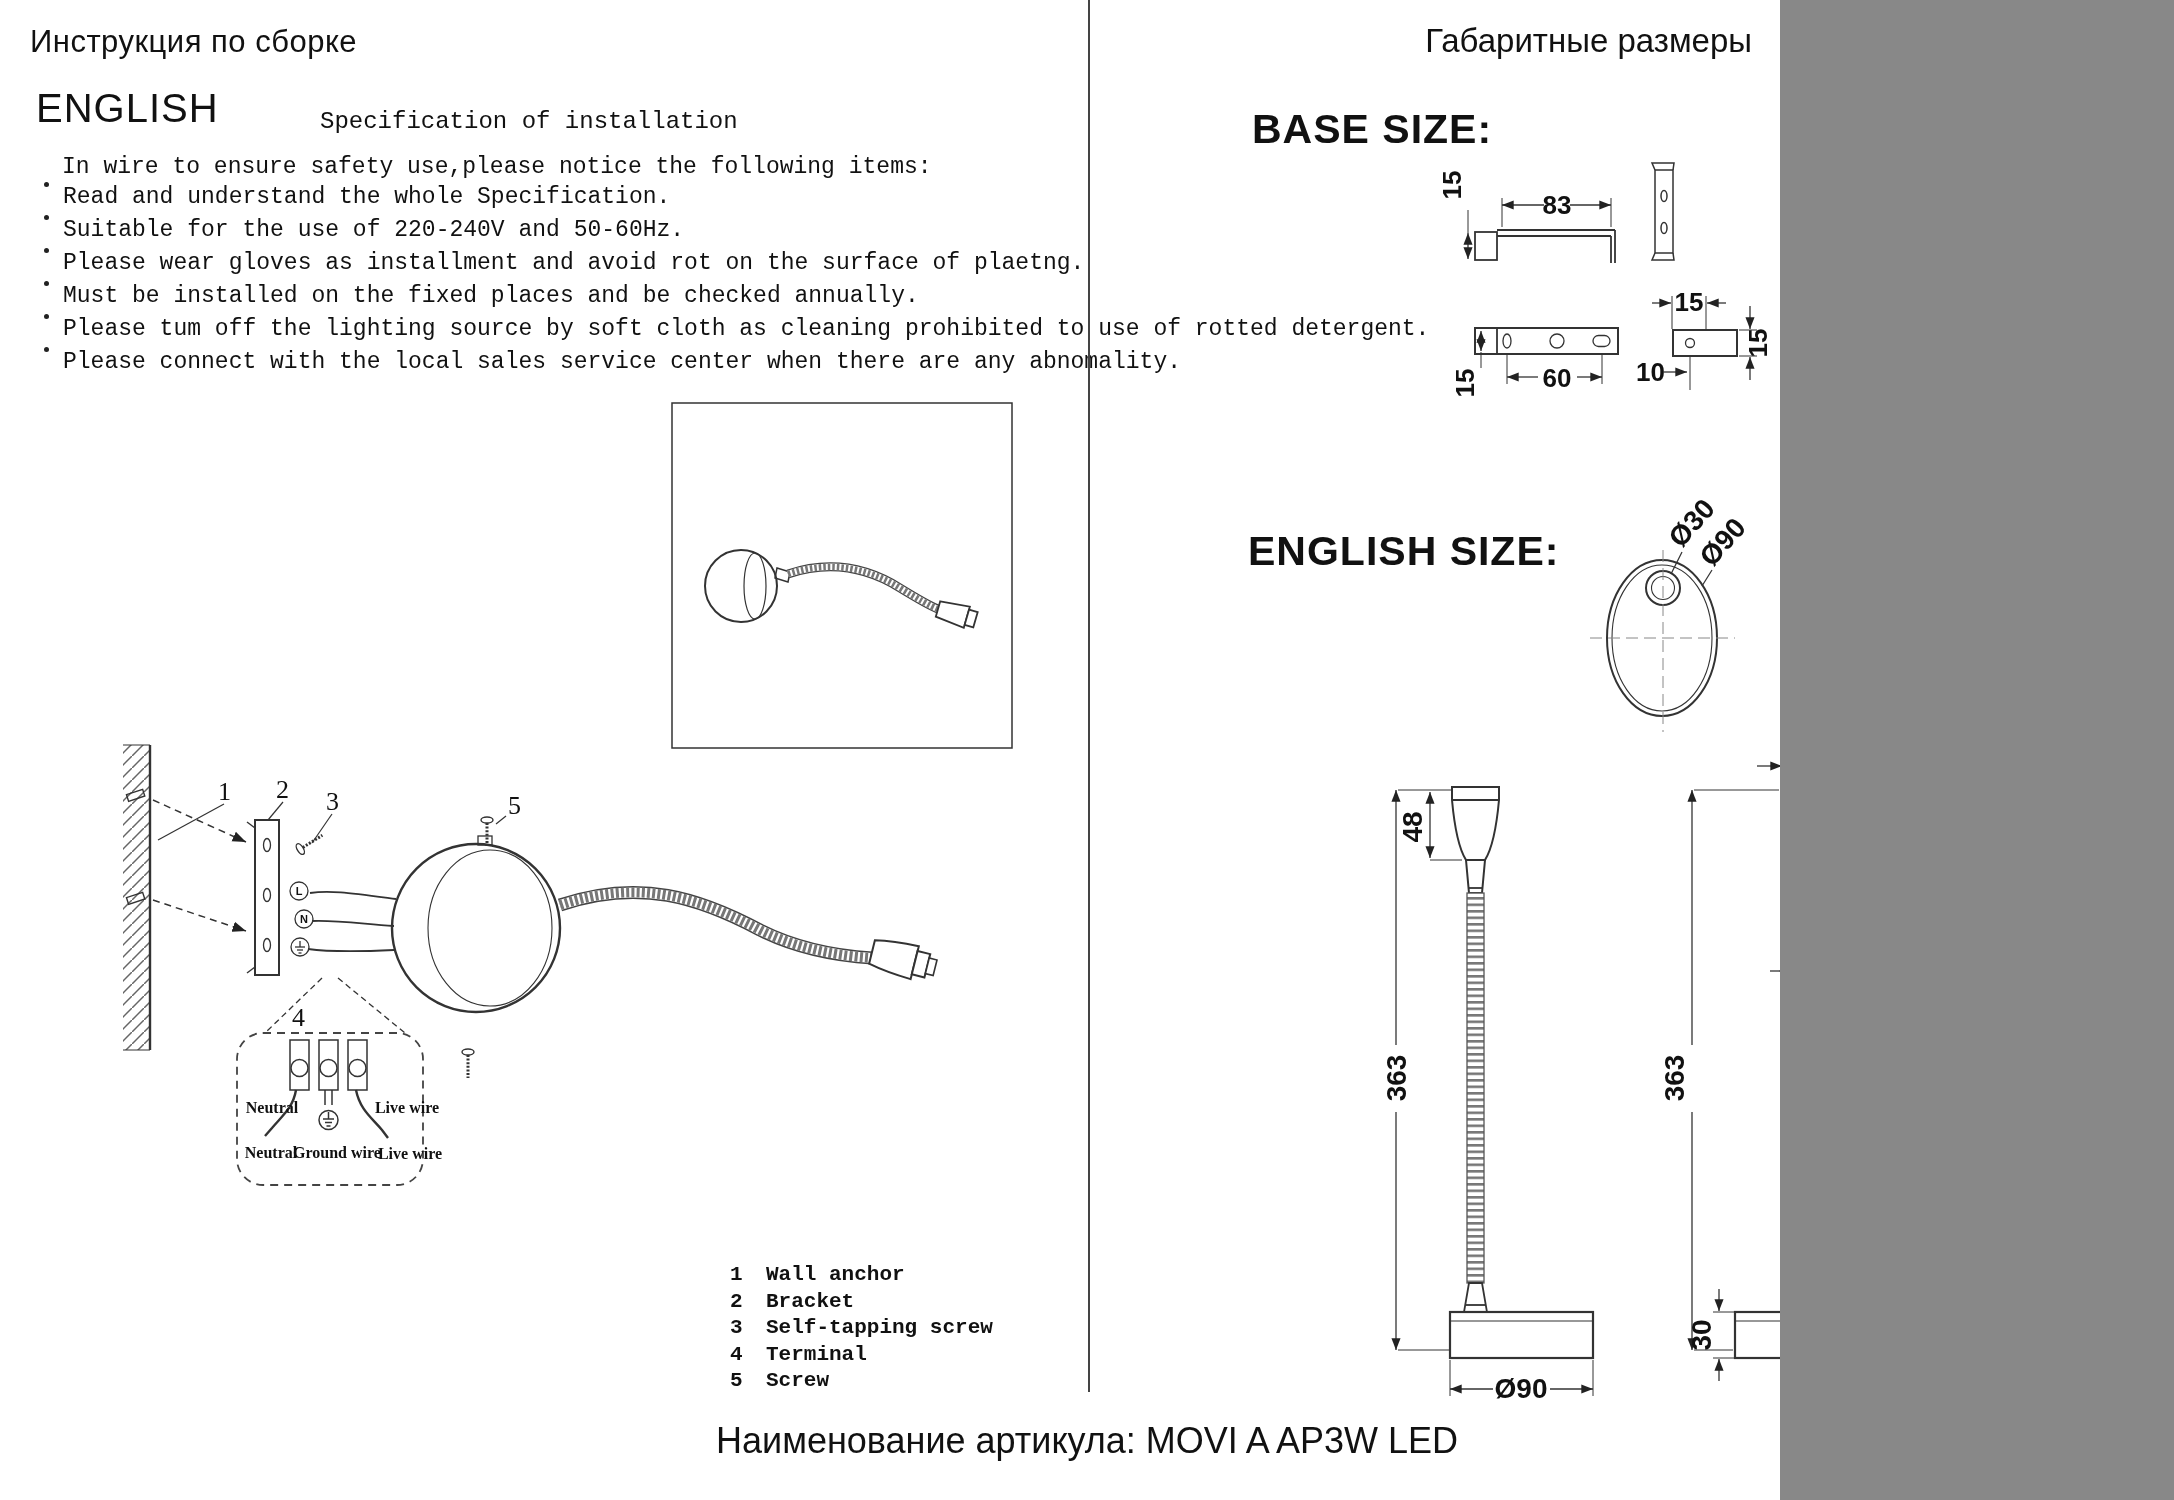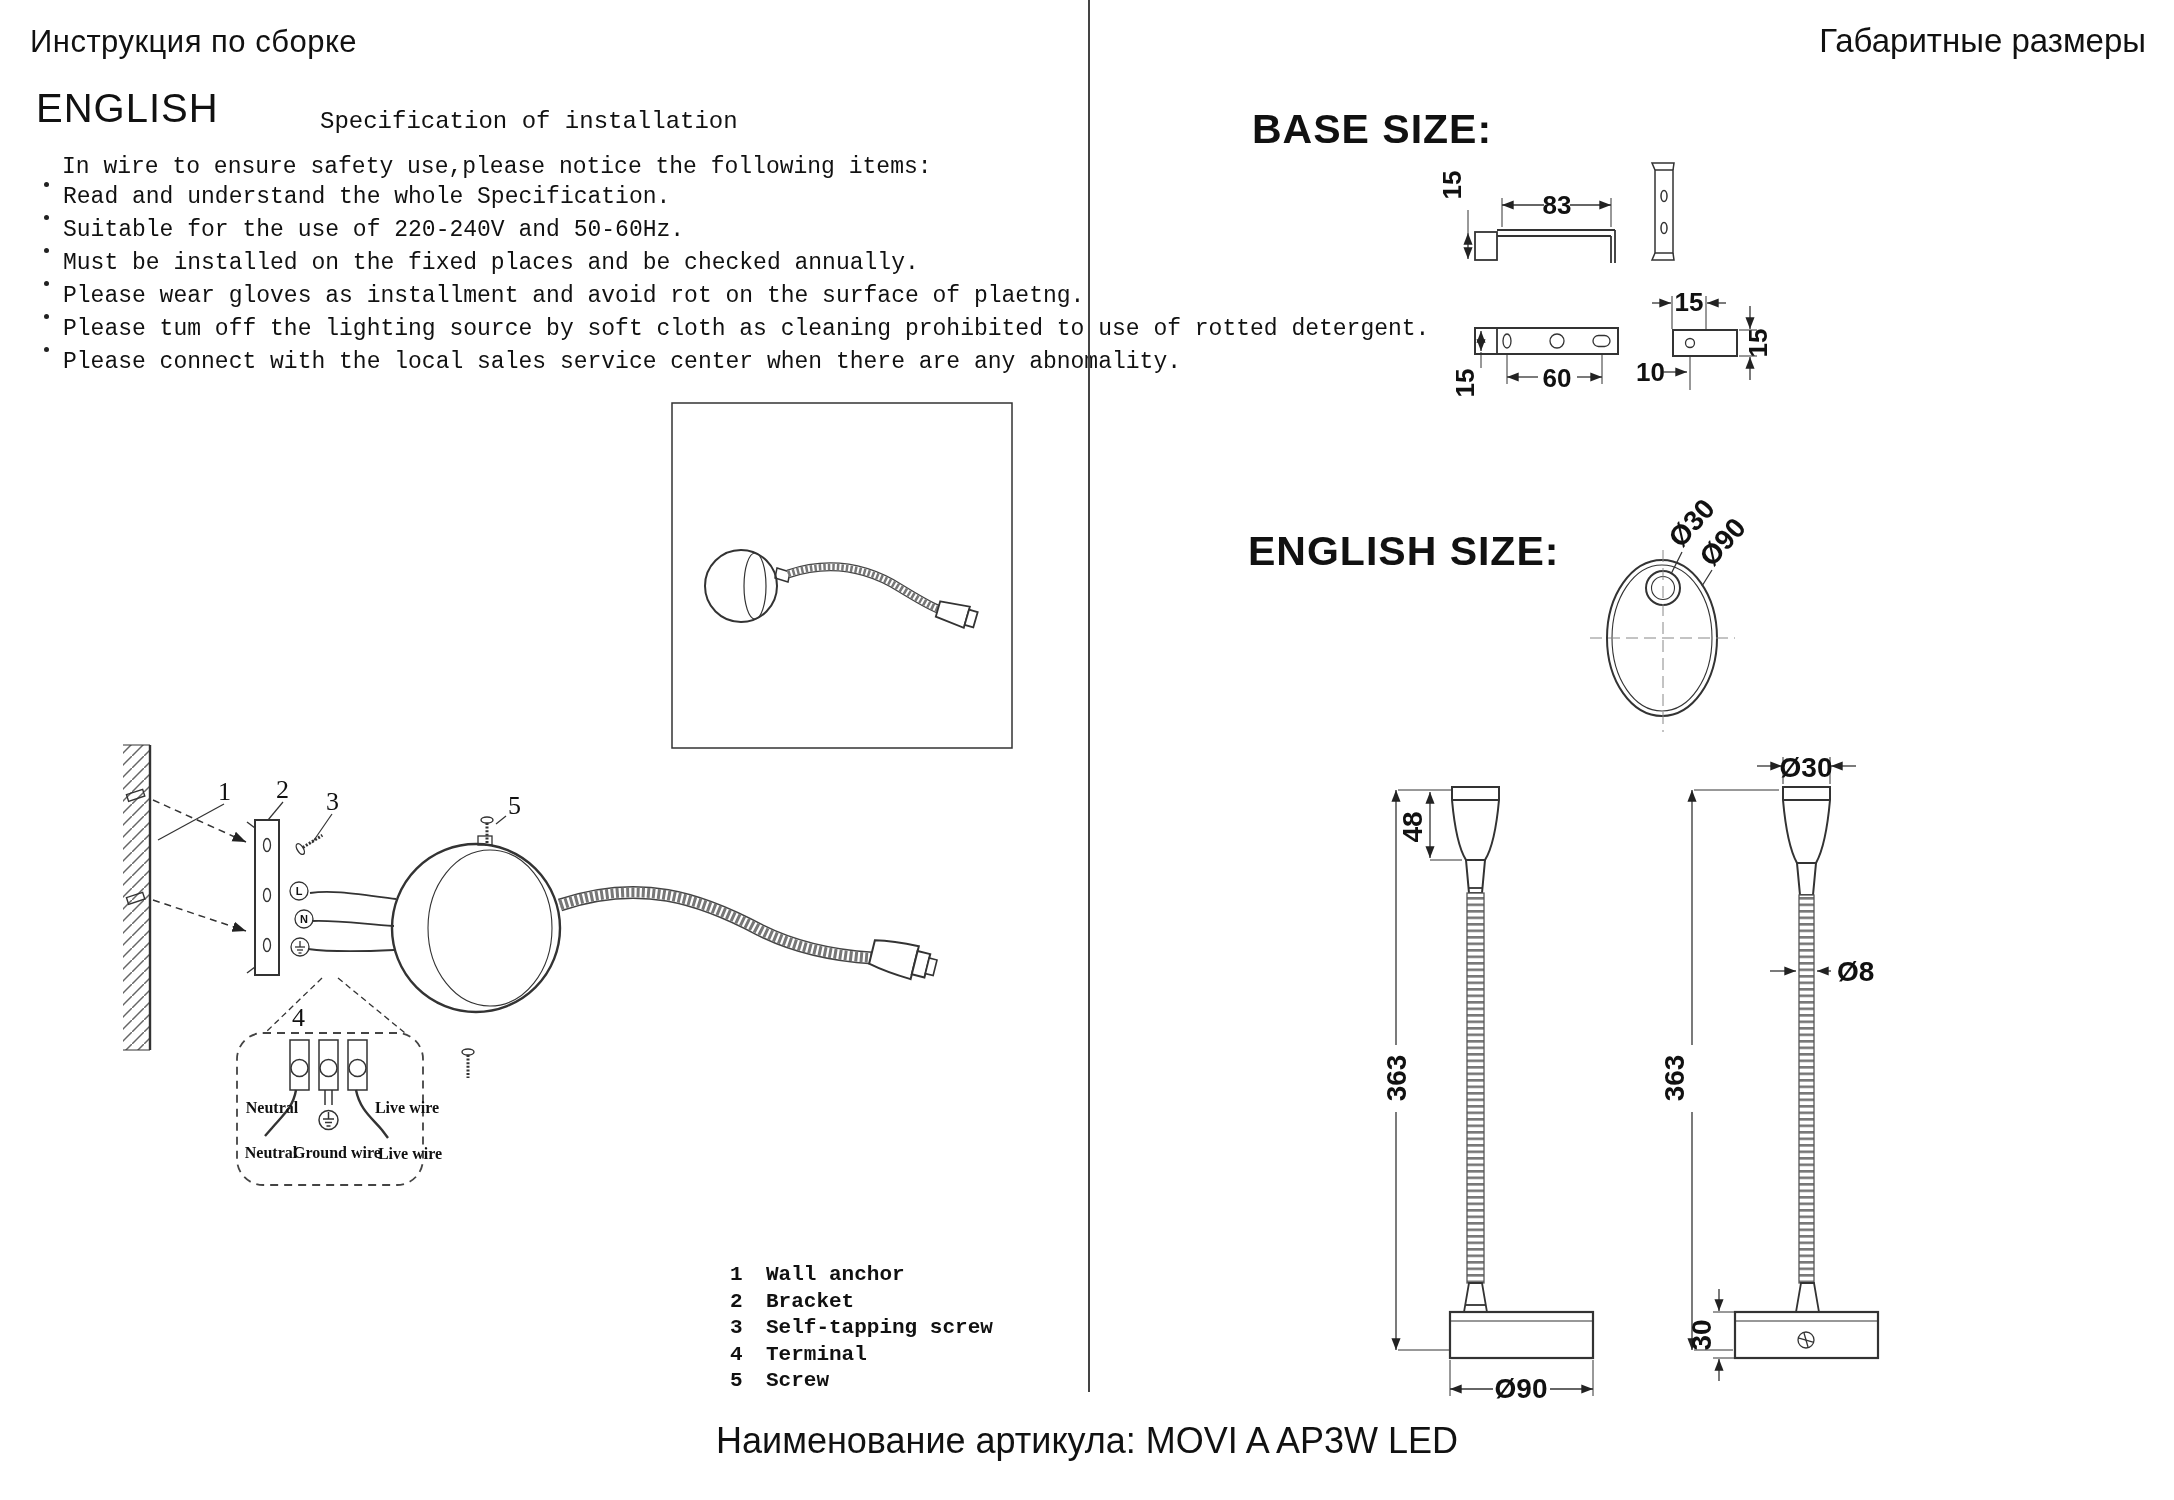--- a/index.html
+++ b/index.html
@@ -1,16 +1,16 @@
 <!DOCTYPE html>
 <html><head>
 <meta charset="utf-8">
 <style>
   html,body{margin:0;padding:0;background:#888;}
-  .page{position:relative;width:2174px;height:1500px;background:#fff;color:#111;overflow:hidden;
+  .page{position:relative;width:1780px;height:1500px;background:#fff;color:#111;overflow:hidden;
         font-family:"Liberation Sans",sans-serif;}
   .abs{position:absolute;}
   .ru-title{font-size:31px;letter-spacing:.5px;}
   .eng{font-size:40px;font-weight:400;letter-spacing:1px;}
   .serif{font-family:Liberation Mono, monospace;margin-top:16px;}
   .subhead{font-size:24px;}
   .intro{font-size:23px;}
   .bullets{width:1040px;}
   .bullet-row{display:flex;align-items:flex-start;height:33px;}
   .dot{width:5px;height:5px;border-radius:50%;background:#222;margin:14px 14px 0 0;flex:0 0 auto;}
@@ -44,25 +44,25 @@
     <div class="bullet-row">
         <span class="dot"></span>
         <span class="serif bullet-txt">Read and understand the whole Specification.</span>
       </div>
     <div class="bullet-row">
         <span class="dot"></span>
         <span class="serif bullet-txt">Suitable for the use of 220-240V and 50-60Hz.</span>
       </div>
     <div class="bullet-row">
         <span class="dot"></span>
+        <span class="serif bullet-txt">Please wear gloves as installment and avoid rot on the surface of plaetng.</span>
+      </div>
+    <div class="bullet-row">
+        <span class="dot"></span>
         <span class="serif bullet-txt">Must be installed on the fixed places and be checked annually.</span>
-      </div>
-    <div class="bullet-row">
-        <span class="dot"></span>
-        <span class="serif bullet-txt">Please wear gloves as installment and avoid rot on the surface of plaetng.</span>
       </div>
     <div class="bullet-row">
         <span class="dot"></span>
         <span class="serif bullet-txt">Please tum off the lighting source by soft cloth as cleaning prohibited to use of rotted detergent.</span>
       </div>
     <div class="bullet-row">
         <span class="dot"></span>
         <span class="serif bullet-txt">Please connect with the local sales service center when there are any abnomality.</span>
       </div>
   </div>

